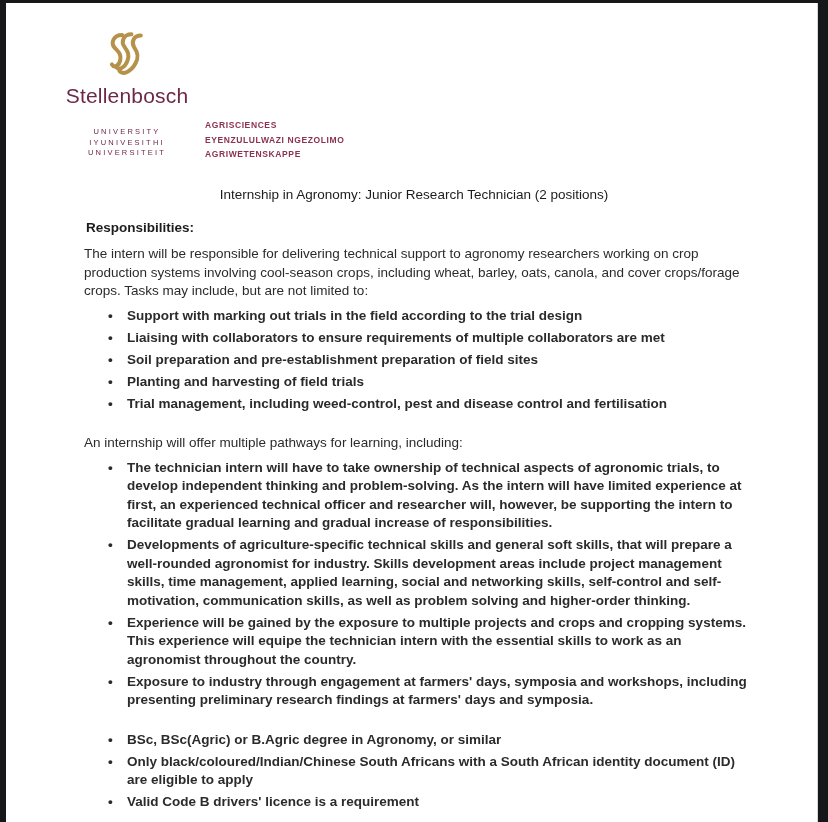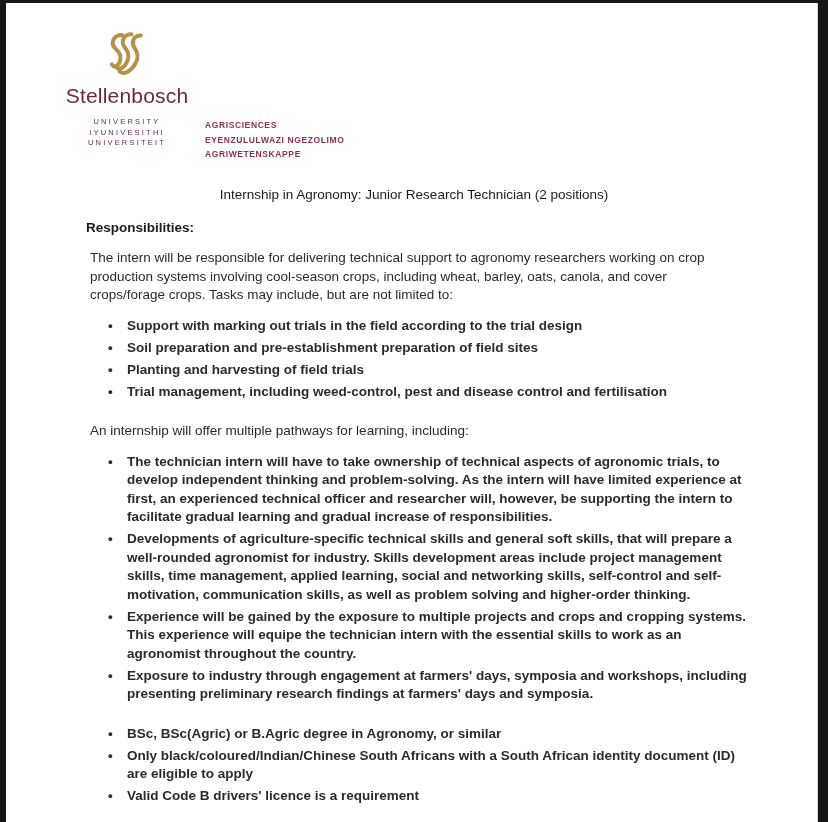--- a/index.html
+++ b/index.html
@@ -48,21 +48,21 @@
     margin-bottom: 4px;
   }
   .wordmark {
     font-size: 21px;
     line-height: 22px;
     color: #6d2747;
     letter-spacing: 0.2px;
     white-space: nowrap;
   }
   .uni-lines {
-    margin-top: 10px;
+    margin-top: 20px;
     text-align: center;
   }
   .uni-line {
     display: block;
     font-size: 7.5px;
     line-height: 10.5px;
     letter-spacing: 2.2px;
     color: #6d2747;
     white-space: nowrap;
   }
@@ -96,21 +96,21 @@
   .doc-section { margin-top: 0; }
   .doc-section + .doc-section { margin-top: 21px; }
   .sec-heading {
     margin: 8px;
     font-size: 13.5px;
     font-weight: bold;
     color: #1c1c1c;
     line-height: 18.5px;
   }
   .sec-intro {
-    margin: 12px;
+    margin: 6px;
   }
   .bullet-list {
     list-style: none;
     margin: 3px 0 0 0;
     padding: 0;
     font-weight: bold;
   }
   .bullet-item {
     position: relative;
     padding-left: 49px;
@@ -151,20 +151,21 @@
     </div>
 
     <h1 class="doc-title">Internship in Agronomy: Junior Research Technician (2 positions)</h1>
 
     <div class="doc-sections">
         <section class="doc-section">
           <h2 class="sec-heading">Responsibilities:</h2>
           <p class="sec-intro">The intern will be responsible for delivering technical support to agronomy researchers working on crop production systems involving cool-season crops, including wheat, barley, oats, canola, and cover crops/forage crops. Tasks may include, but are not limited to:</p>
           <ul class="bullet-list">
             <li class="bullet-item">Support with marking out trials in the field according to the trial design</li>
+            <li class="bullet-item">Liaising with collaborators to ensure requirements of multiple collaborators are met</li>
             <li class="bullet-item">Soil preparation and pre-establishment preparation of field sites</li>
             <li class="bullet-item">Planting and harvesting of field trials</li>
             <li class="bullet-item">Trial management, including weed-control, pest and disease control and fertilisation</li>
           </ul>
         </section>
         <section class="doc-section">
           <p class="sec-intro">An internship will offer multiple pathways for learning, including:</p>
           <ul class="bullet-list">
             <li class="bullet-item">The technician intern will have to take ownership of technical aspects of agronomic trials, to develop independent thinking and problem-solving. As the intern will have limited experience at first, an experienced technical officer and researcher will, however, be supporting the intern to facilitate gradual learning and gradual increase of responsibilities.</li>
             <li class="bullet-item">Developments of agriculture-specific technical skills and general soft skills, that will prepare a well-rounded agronomist for industry. Skills development areas include project management skills, time management, applied learning, social and networking skills, self-control and self-motivation, communication skills, as well as problem solving and higher-order thinking.</li>

